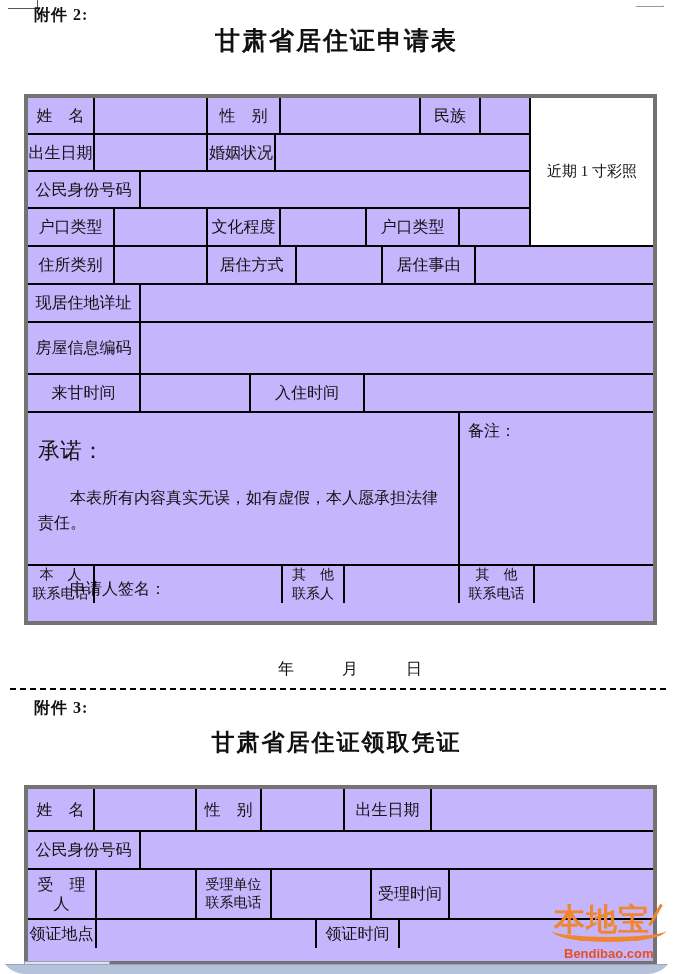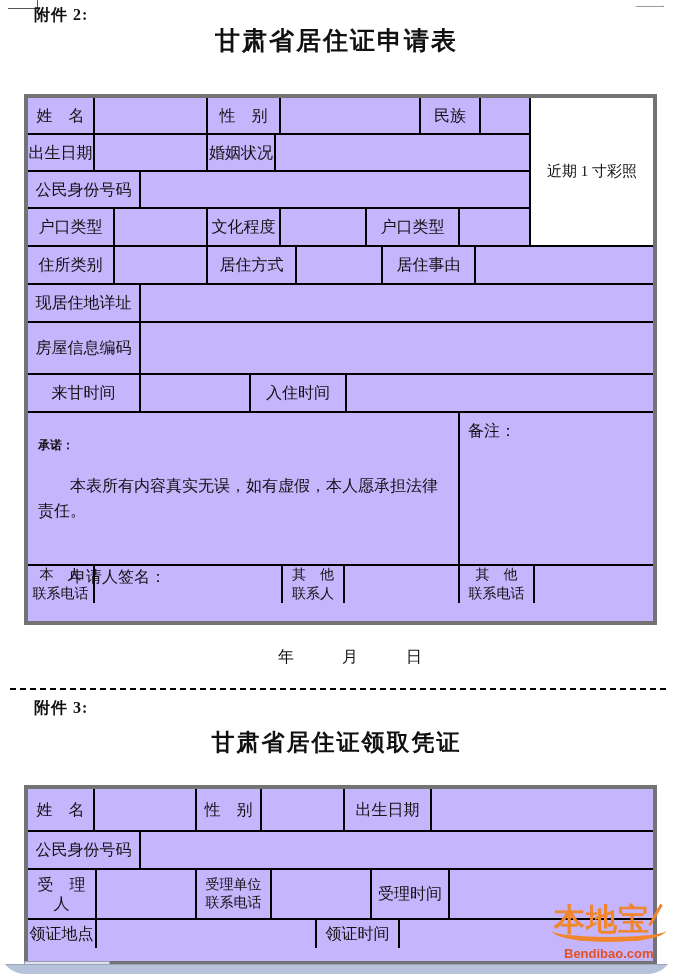--- a/index.html
+++ b/index.html
@@ -40,21 +40,21 @@
   .digits .digit:last-child{border-right:none;}
   .digits-t1{width:396px;border-right:2px solid #000;}
   
   .photo-cell{
     position:absolute;top:0;right:0;width:124px;height:149px;background:#fff;z-index:2;
     border-left:2px solid #000;border-bottom:2px solid #000;box-sizing:border-box;
     display:flex;align-items:center;justify-content:center;font-size:15px;
   }
   
   .commit{display:block;text-align:left;padding:6px 10px;font-size:16px;}
-  .commit-h{font-weight:bold;font-size:12px;}
+  .commit-h{font-weight:normal;font-size:22px;}
   .commit-body{margin:2px 0 0 0;text-indent:2em;line-height:1.55;}
   .commit-sign{margin:24px 0 0 2em;}
   .commit-date{margin-top:42px;text-align:right;padding-right:26px;}
   .remarks{display:block;text-align:left;padding:8px 8px;font-size:16px;}
   
   .dashline{position:absolute;left:10px;width:656px;top:688px;border-top:2px dashed #000;}
   
   .bottom-bar{position:absolute;left:0;top:964px;width:673px;height:10px;background:#b6c2d9;border-top:1px solid #9aa5bb;}
   .bottom-tab{position:absolute;left:24px;top:961px;width:86px;height:10px;background:#dde3ee;border:1px solid #98a0b0;box-sizing:border-box;}
   
@@ -129,21 +129,21 @@
     </div>
 
     <div class="row" style="height:52px">
       <div class="c" style="width:113px">房屋信息编码</div>
       <div class="c digits fill"><div class="digit"></div><div class="digit"></div><div class="digit"></div><div class="digit"></div><div class="digit"></div><div class="digit"></div><div class="digit"></div><div class="digit"></div><div class="digit"></div><div class="digit"></div><div class="digit"></div><div class="digit"></div><div class="digit"></div><div class="digit"></div><div class="digit"></div><div class="digit"></div><div class="digit"></div><div class="digit"></div><div class="digit"></div><div class="digit"></div><div class="digit"></div><div class="digit"></div><div class="digit"></div><div class="digit"></div><div class="digit"></div></div>
     </div>
 
     <div class="row" style="height:38px">
       <div class="c" style="width:113px">来甘时间</div>
       <div class="c" style="width:110px"></div>
-      <div class="c" style="width:96px">入住时间</div>
+      <div class="c" style="width:114px">入住时间</div>
       <div class="c fill"></div>
     </div>
 
     <div class="row" style="height:153px">
       <div class="c commit" style="width:432px">
         <div class="commit-h">承诺：</div>
         <div class="commit-body">本表所有内容真实无误，如有虚假，本人愿承担法律责任。</div>
         <div class="commit-sign">申请人签名：</div>
         <div class="commit-date">年　　　月　　　日</div>
       </div>

